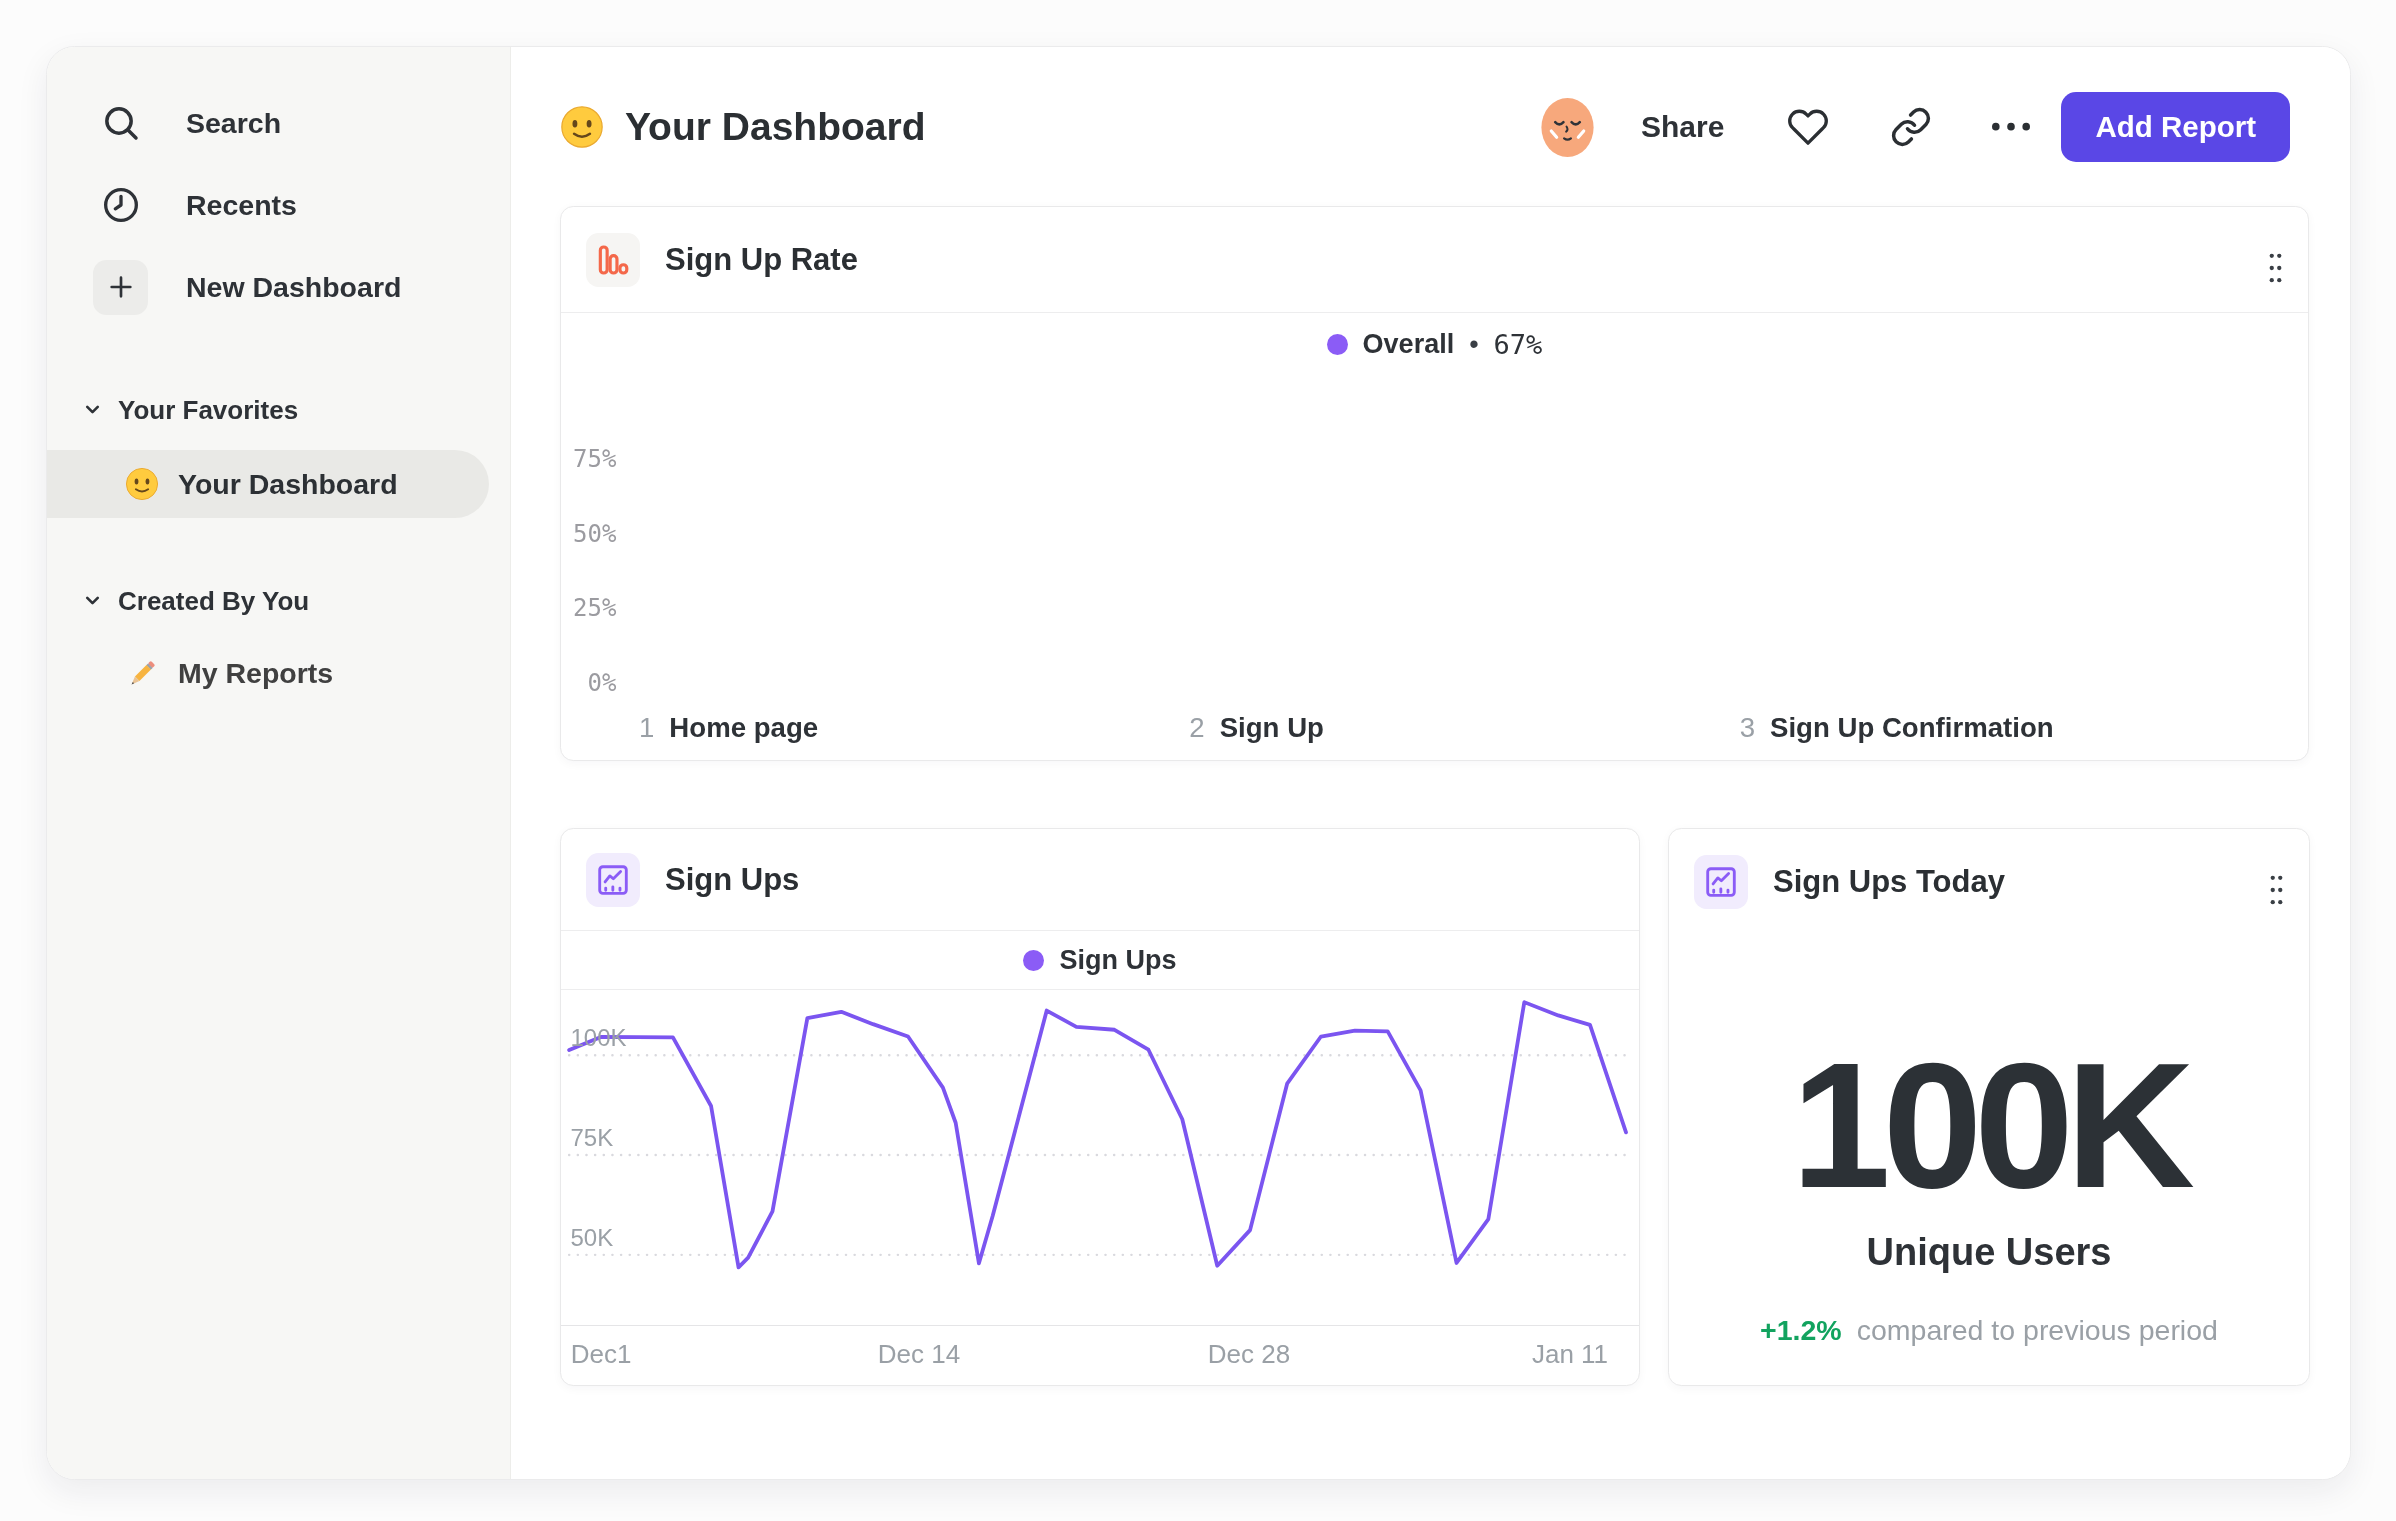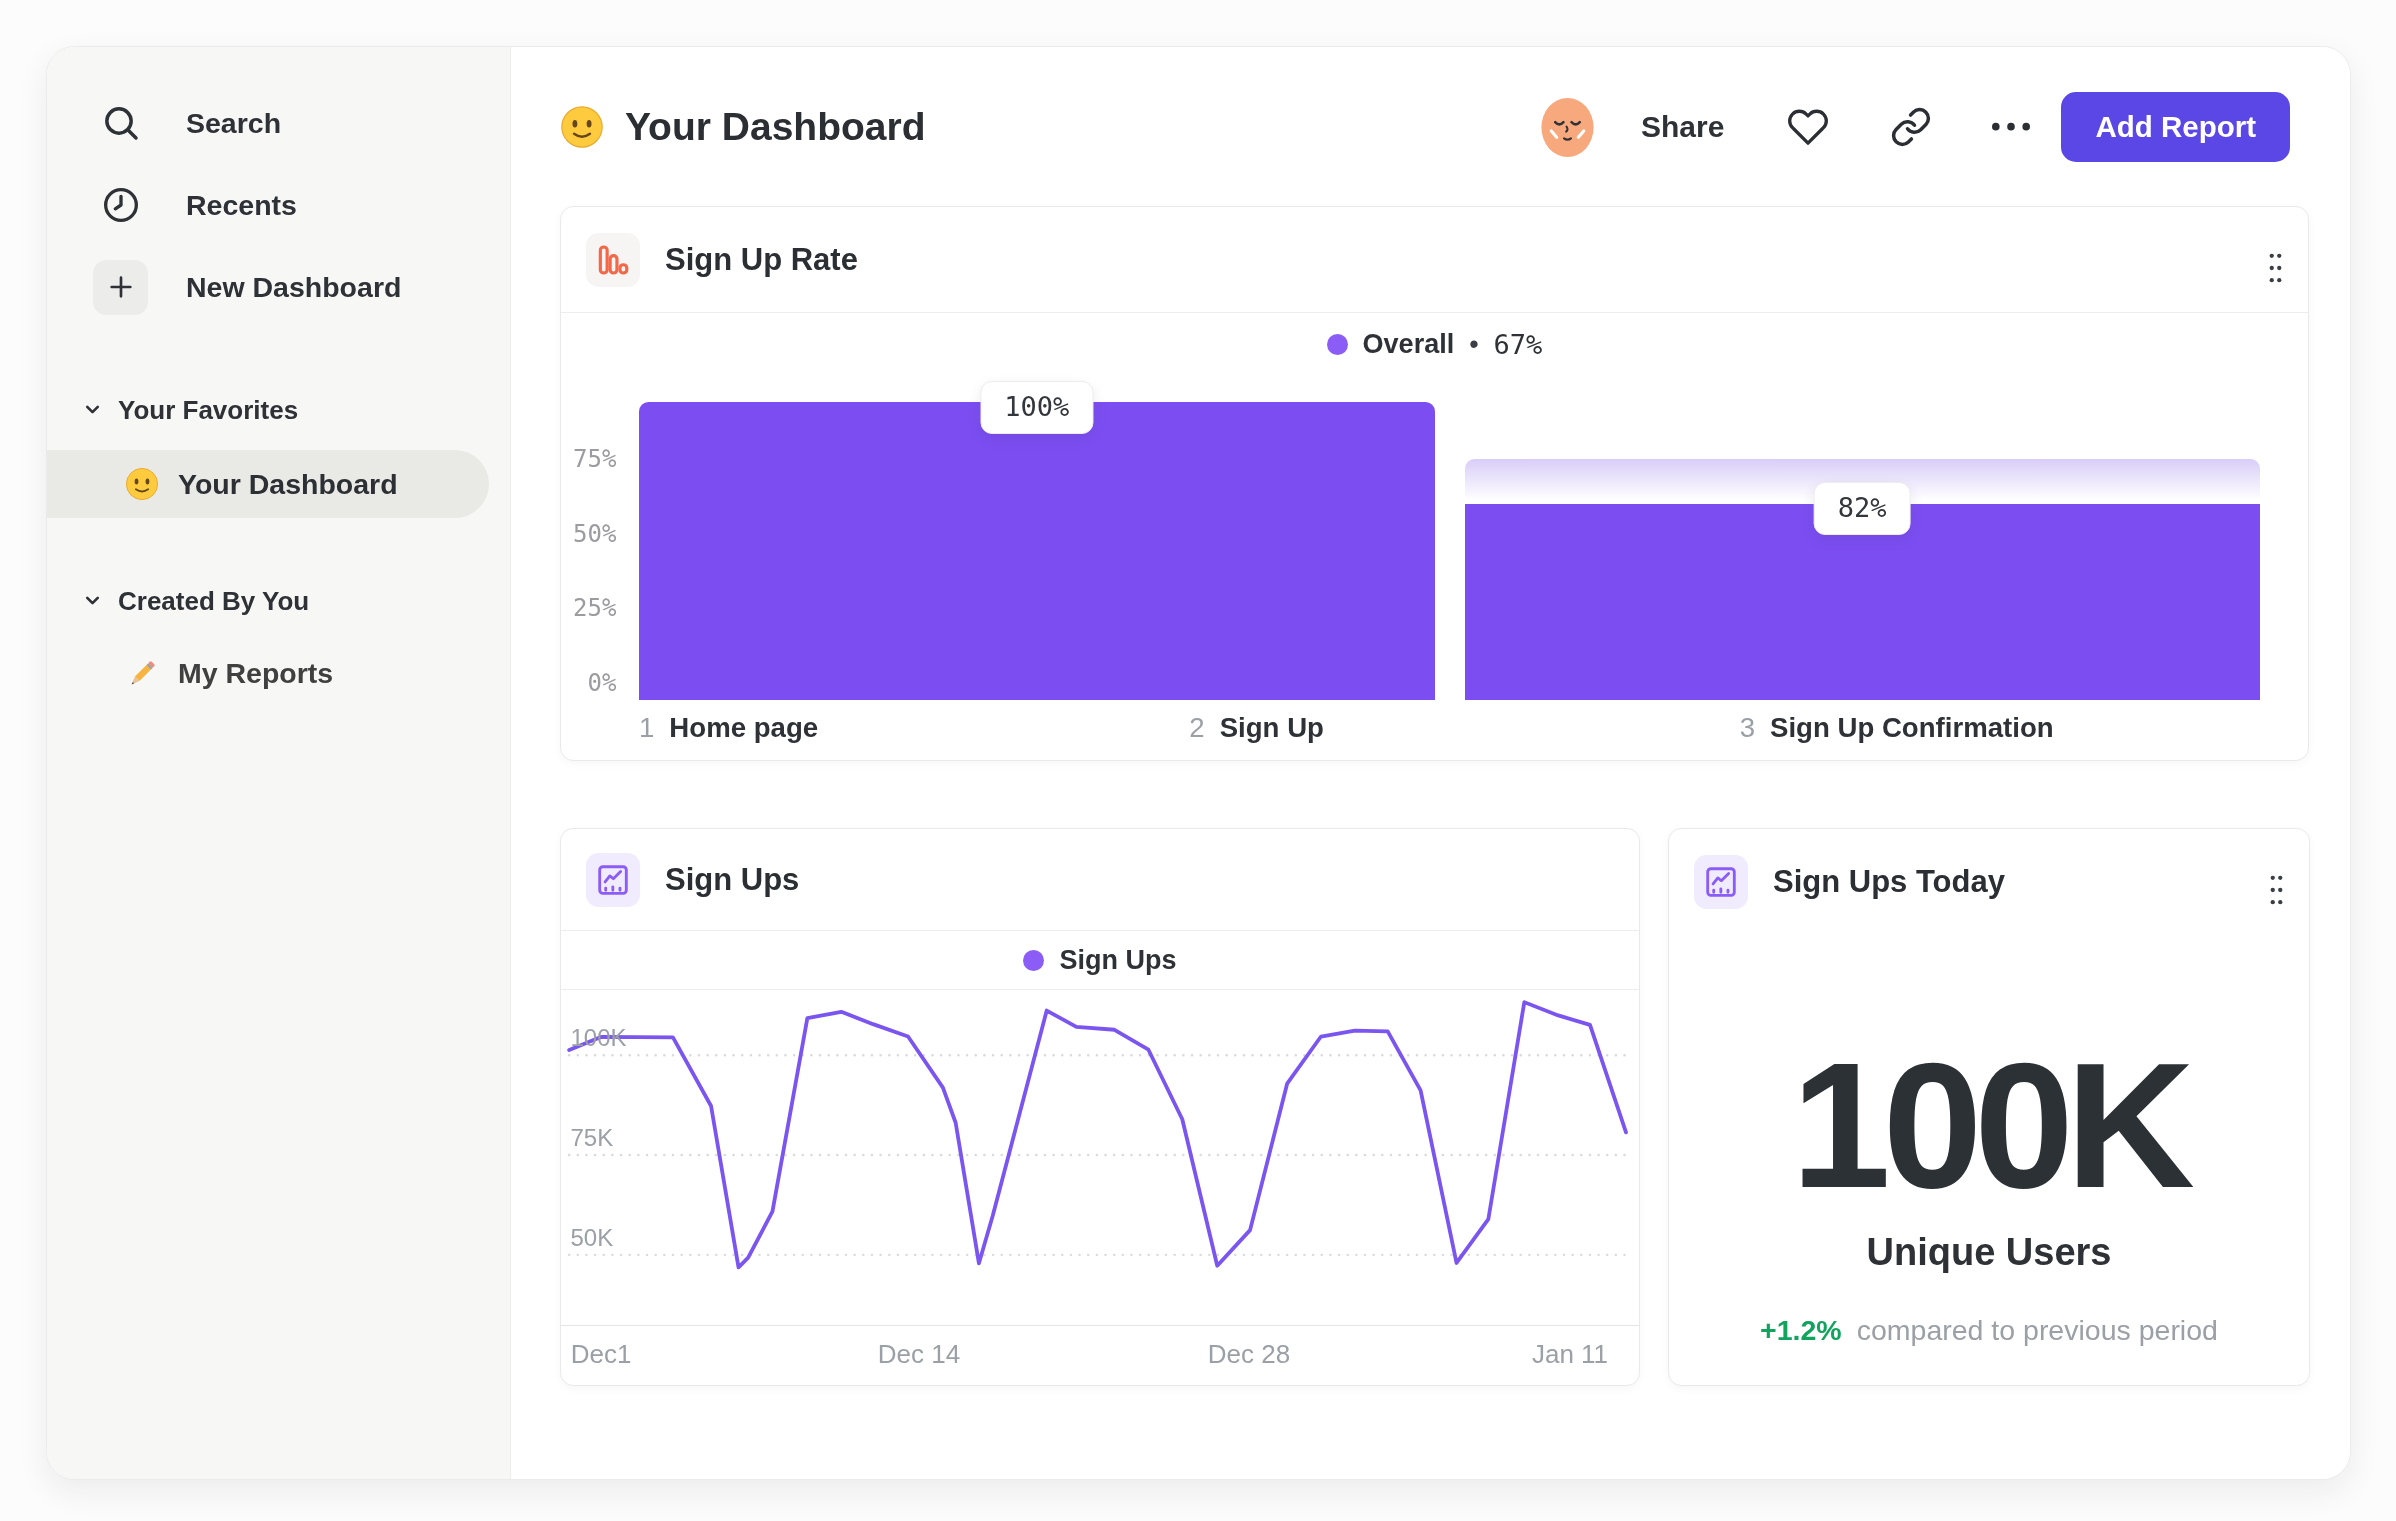--- a/index.html
+++ b/index.html
@@ -248,29 +248,20 @@
         <span class="legend-sep">•</span>
         <span class="legend-value mono">67%</span>
       </div>
       <div id="funnel-yticks">
           <div class="funnel-ytick mono" style="top: 252px;">75%</div>
           <div class="funnel-ytick mono" style="top: 327px;">50%</div>
           <div class="funnel-ytick mono" style="top: 401px;">25%</div>
           <div class="funnel-ytick mono" style="top: 476px;">0%</div>
         </div>
       <div id="funnel-plot">
-          <div class="funnel-col">
-            <div class="funnel-solid rounded" style="height: 298px; background: rgb(124, 78, 242);"></div>
-            <div class="funnel-chip mono" style="top: -21px;">100%</div>
-          </div>
-          <div class="funnel-col">
-            <div class="funnel-grad" style="top: 57px; height: 45px;"></div>
-            <div class="funnel-solid" style="height: 196px; background: rgb(124, 78, 242);"></div>
-            <div class="funnel-chip mono" style="top: 80px;">82%</div>
-          </div>
         </div>
       <div id="funnel-xlabels">
           <div class="funnel-xcell">
             <span class="funnel-xnum">1</span>
             <span class="funnel-xname">Home page</span>
           </div>
           <div class="funnel-xcell">
             <span class="funnel-xnum">2</span>
             <span class="funnel-xname">Sign Up</span>
           </div>

